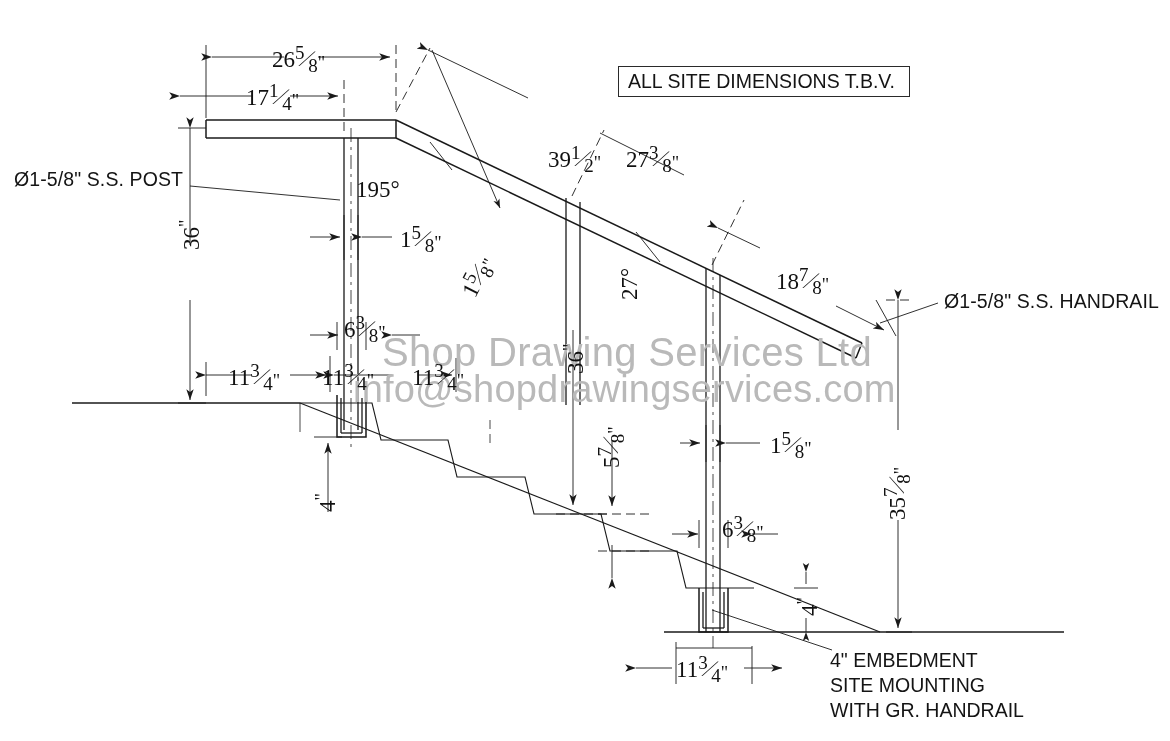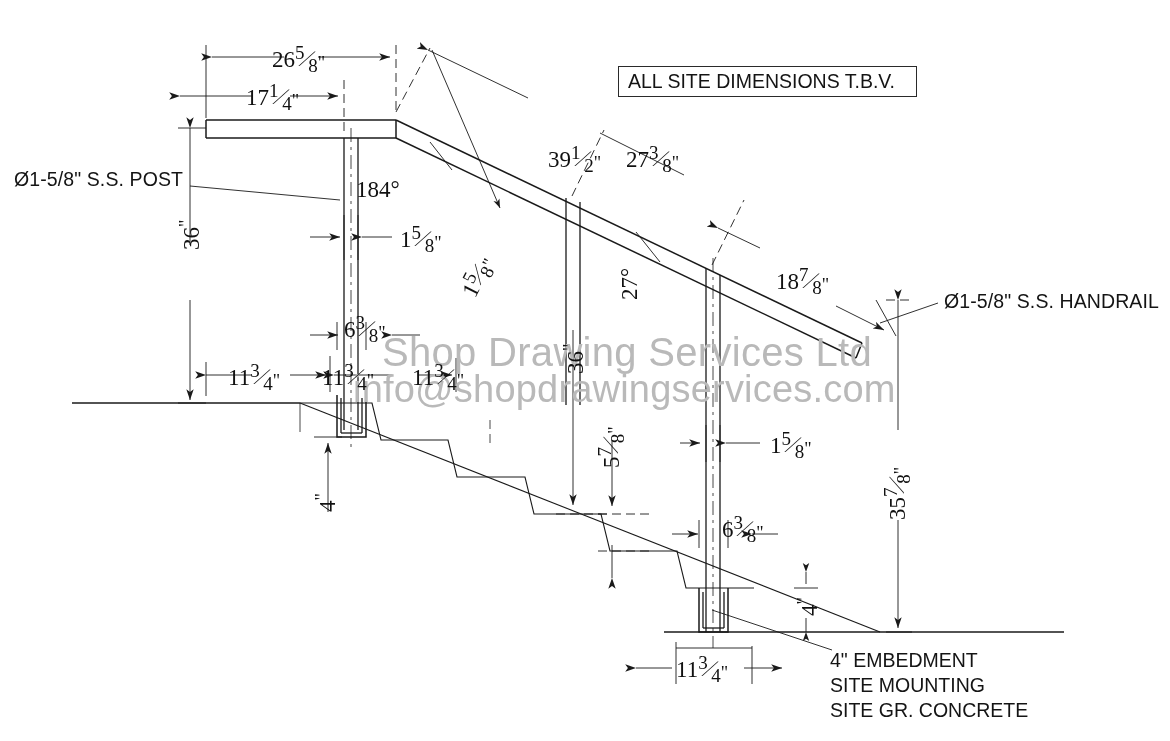--- a/index.html
+++ b/index.html
@@ -16,21 +16,21 @@
   .frac .n{position:relative;top:-7px;font-size:19px;}
   .frac .s{display:inline-block;transform:skewX(-22deg);padding:0 0px;font-size:22px;}
   .frac .d{position:relative;top:6px;font-size:19px;}
   .qt{font-size:18px;position:relative;top:-7px;}
   .qtb{font-size:18px;position:relative;top:2px;}
 
   
   .note{font-family:"Liberation Sans",sans-serif;font-size:19.5px;color:#141414;
         letter-spacing:.1px;white-space:nowrap;}
   .boxnote{font-family:"Liberation Sans",sans-serif;font-size:19.5px;color:#141414;
-        border:1.6px solid #2a2a2a;padding:3px 21px 4px 9px;background:#fff;white-space:nowrap;}
+        border:1.6px solid #2a2a2a;padding:3px 14px 4px 9px;background:#fff;white-space:nowrap;}
   .note3{font-family:"Liberation Sans",sans-serif;font-size:19.5px;color:#141414;
         line-height:25px;white-space:nowrap;}
 
   .wm{position:absolute;font-family:"Liberation Sans",sans-serif;color:#b9b9b9;
       white-space:nowrap;font-weight:400;}
   .wm1{font-size:40px;letter-spacing:.3px;}
   .wm2{font-size:38px;letter-spacing:.2px;}
 </style>
 </head>
 <body>
@@ -269,30 +269,30 @@
   <div class="lbl" style="left:618px;top:72px;">
     <span class="boxnote">ALL SITE DIMENSIONS T.B.V.</span>
   </div>
 
   <div class="lbl note" style="left:14px;top:170px;">Ø1-5/8" S.S. POST</div>
   <div class="lbl note" style="left:944px;top:292px;">Ø1-5/8" S.S. HANDRAIL</div>
 
   <div class="lbl note3" style="left:830px;top:648px;">
     <div>4" EMBEDMENT</div>
     <div>SITE MOUNTING</div>
-    <div>SITE GR. CONCRETE</div>
+    <div>WITH GR. HANDRAIL</div>
   </div>
 
   <div class="lbl dim" style="left:272px;top:48px;"><span class="wh">26</span><span class="frac"><span class="n">5</span><span class="s">⁄</span><span class="d">8</span></span><span class="qtb">"</span></div>
 
   <div class="lbl dim" style="left:246px;top:86px;"><span class="wh">17</span><span class="frac"><span class="n">1</span><span class="s">⁄</span><span class="d">4</span></span><span class="qtb">"</span></div>
 
   <div class="lbl dim" style="left:180px;top:250px;transform:rotate(-90deg);transform-origin:left top;"><span class="wh">36</span><span class="qt">"</span></div>
 
-  <div class="lbl dim" style="left:356px;top:178px;"><span class="wh">184</span><span class="">°</span></div>
+  <div class="lbl dim" style="left:356px;top:178px;"><span class="wh">195</span><span class="">°</span></div>
 
   <div class="lbl dim" style="left:400px;top:228px;"><span class="wh">1</span><span class="frac"><span class="n">5</span><span class="s">⁄</span><span class="d">8</span></span><span class="qtb">"</span></div>
 
   <div class="lbl dim" style="left:458px;top:290px;transform:rotate(-63deg);transform-origin:left top;"><span class="wh">1</span><span class="frac"><span class="n">5</span><span class="s">⁄</span><span class="d">8</span></span><span class="qtb">"</span></div>
 
   <div class="lbl dim" style="left:548px;top:148px;"><span class="wh">39</span><span class="frac"><span class="n">1</span><span class="s">⁄</span><span class="d">2</span></span><span class="qtb">"</span></div>
 
   <div class="lbl dim" style="left:626px;top:148px;"><span class="wh">27</span><span class="frac"><span class="n">3</span><span class="s">⁄</span><span class="d">8</span></span><span class="qtb">"</span></div>
 
   <div class="lbl dim" style="left:618px;top:300px;transform:rotate(-90deg);transform-origin:left top;"><span class="wh">27</span><span class="">°</span></div>

